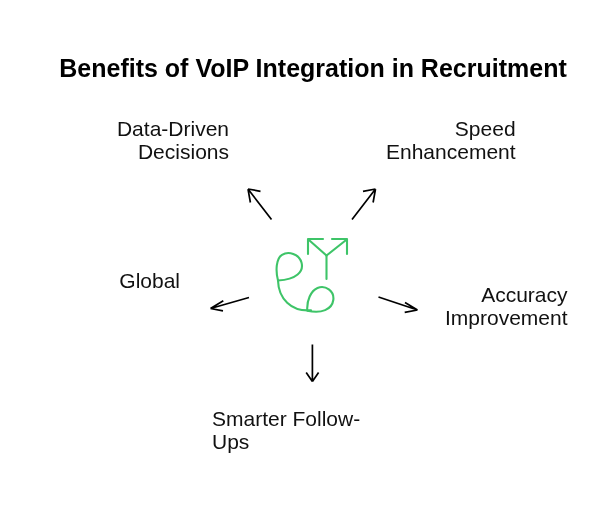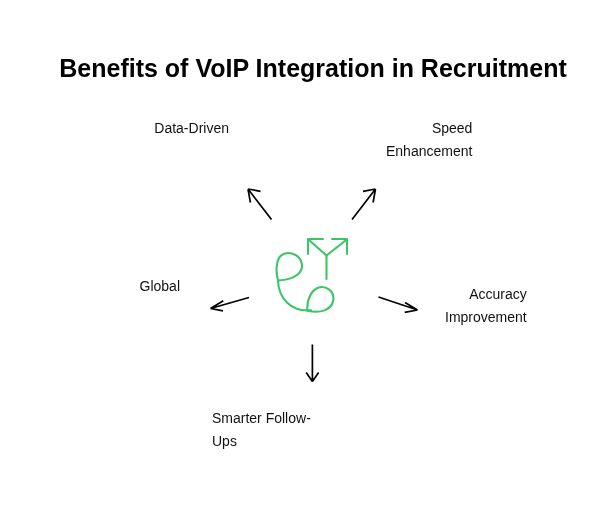--- a/index.html
+++ b/index.html
@@ -14,28 +14,28 @@
     position:absolute;
     top:36px; left:26px; width:574px;
     text-align:center;
     font-size:25px; font-weight:bold;
     color:#000000;
     line-height:30px;
     white-space:nowrap;
   }
   .label {
     position:absolute;
-    font-size:14px;
+    font-size:21px;
     line-height:23px;
     color:#111111;
   }
   .label div { white-space:nowrap; }
   #label-data-driven   { top:117px; right:371px; text-align:right; }
   #label-speed         { top:117px; left:386px;  text-align:right; }
-  #label-global        { top:275px; right:420px; text-align:center;margin-left:32px; }
+  #label-global        { top:269px; right:420px; text-align:center;margin-left:32px; }
   #label-accuracy      { top:283px; left:445px;  text-align:right; }
   #label-smarter       { top:407px; left:212px;  width:201px; text-align:left; }
   #label-smarter div   { white-space:normal; }
   #arrows-layer {
     position:absolute; left:0; top:0;
     width:600px; height:505px;
     pointer-events:none;
   }
   #center-icon {
     position:absolute; left:270px; top:232px;
@@ -75,20 +75,21 @@
 
   <g>
     <path d="M8,48.5 C5.5,39 6,26.5 12,22.8 C18.5,18.8 29,21.8 31.5,30.5 C34,39.5 26.5,47.5 8,48.5 Z"></path>
     <path d="M8,48.5 C8.5,66.5 21,79.8 41,78.3"></path>
     <path d="M37.3,78.7 C36.5,68.5 41,58.7 47.5,56 C55.5,52.8 64.5,59 63.3,68 C62,77.5 51.5,82 37.3,78.7 Z"></path>
   </g>
 </svg>
 
 <div class="label" id="label-data-driven">
   <div>Data-Driven</div>
+  <div>Decisions</div>
 </div>
 
 <div class="label" id="label-speed">
   <div>Speed</div>
   <div>Enhancement</div>
 </div>
 
 <div class="label" id="label-global">
   <div>Global</div>
 </div>

